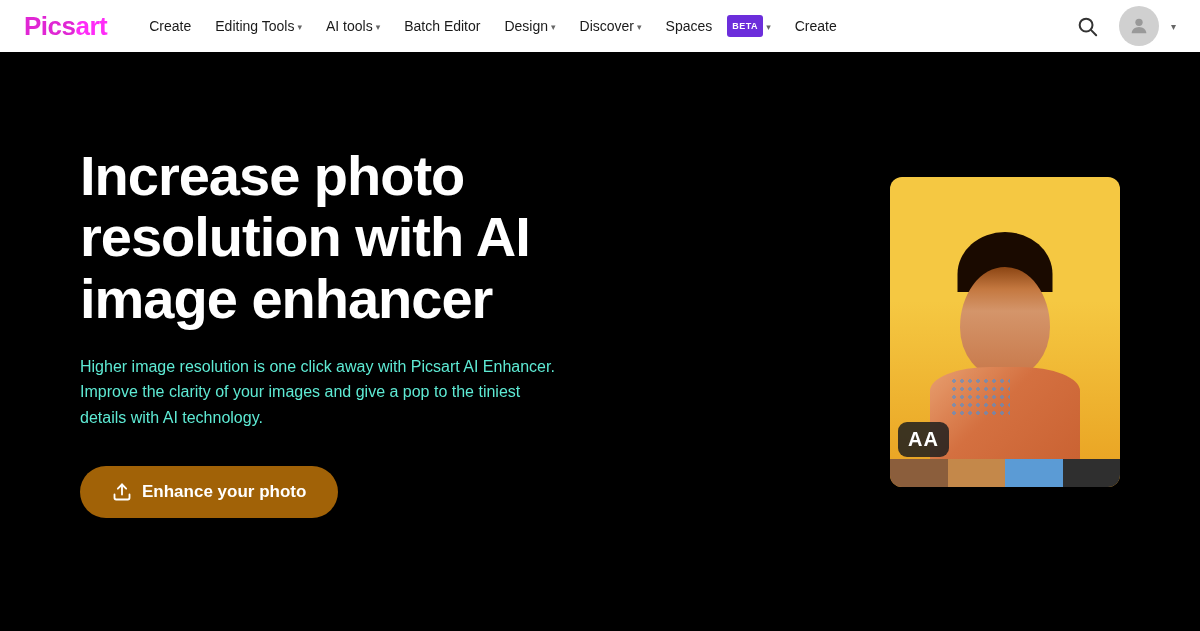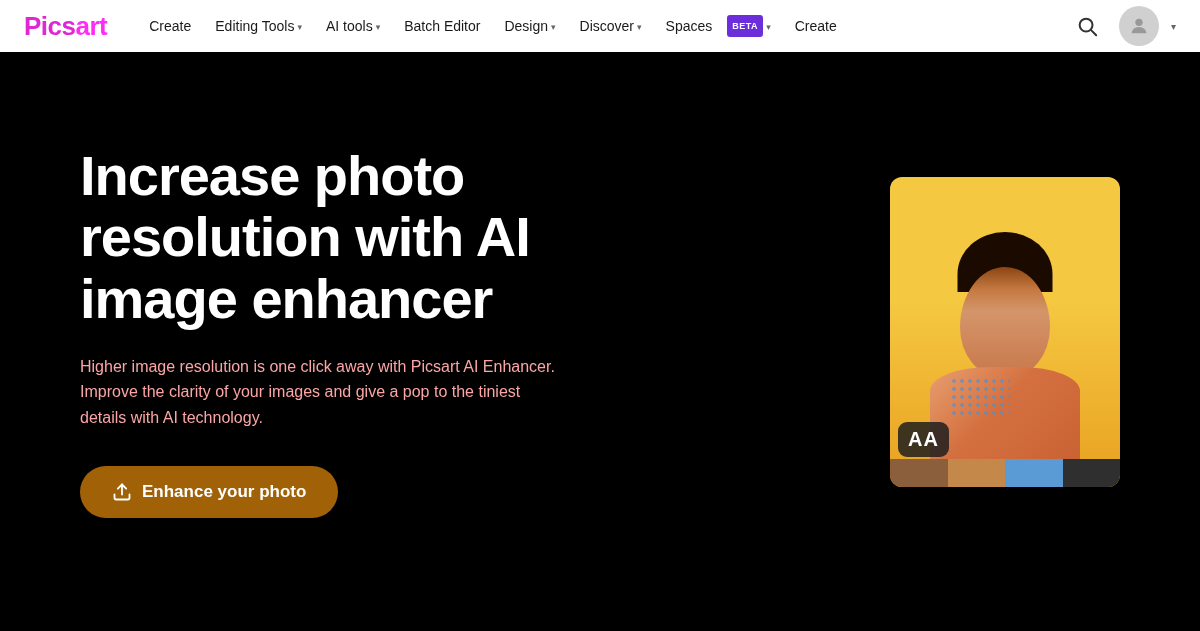--- a/index.html
+++ b/index.html
@@ -116,21 +116,21 @@
     .hero-title {
       font-size: 56px;
       font-weight: 800;
       color: #fff;
       line-height: 1.1;
       margin-bottom: 24px;
       letter-spacing: -1px;
     }
     .hero-desc {
       font-size: 16px;
-      color: #fca5a5;
+      color: #5eead4;
       line-height: 1.6;
       margin-bottom: 36px;
       max-width: 480px;
     }
     .hero-cta {
       display: inline-flex;
       align-items: center;
       gap: 10px;
       background: #a16207;
       color: #fff;

